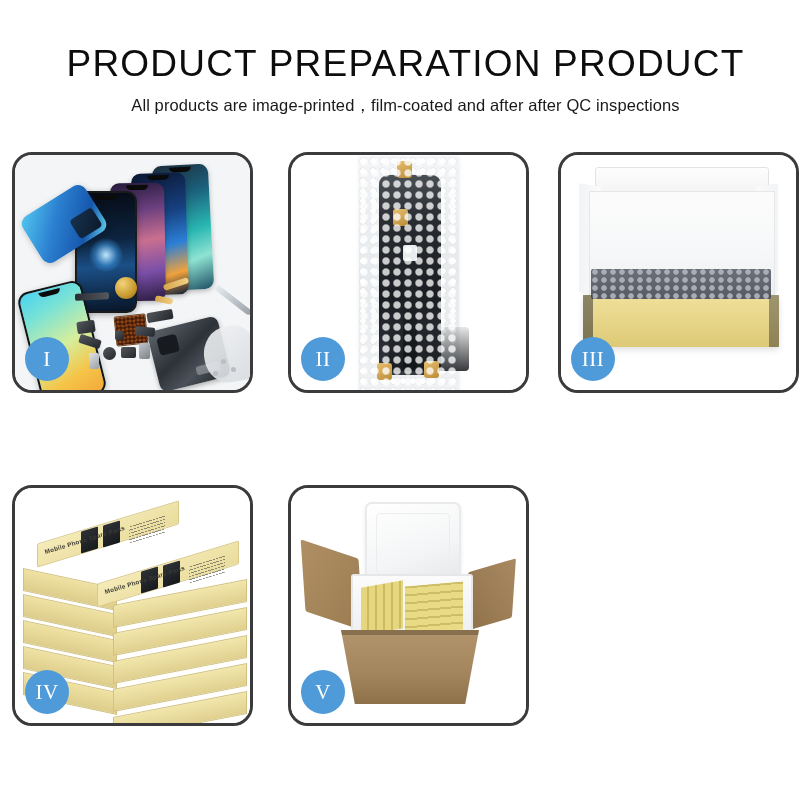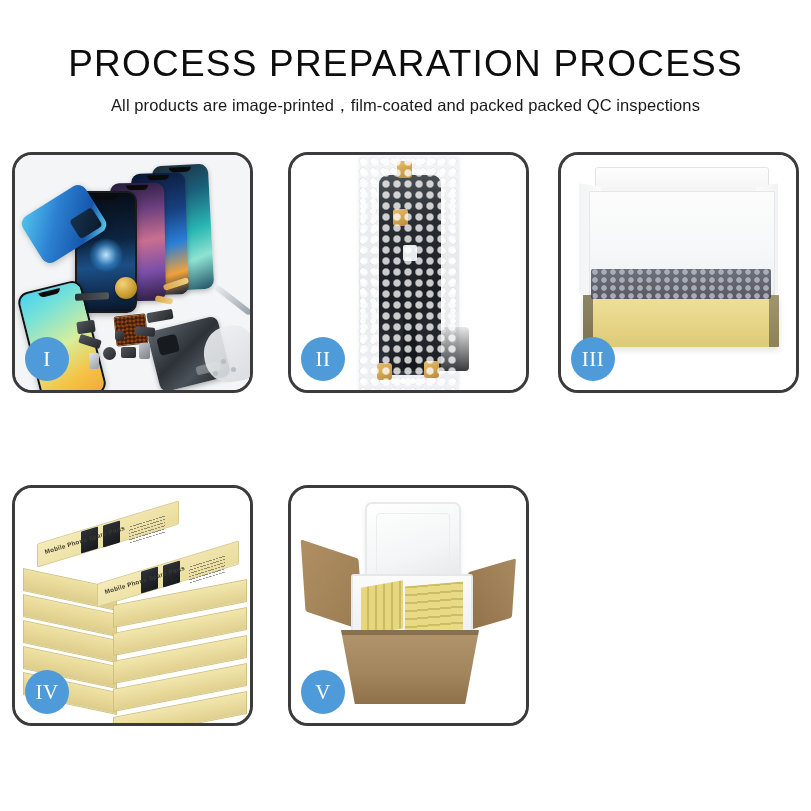--- a/index.html
+++ b/index.html
@@ -416,22 +416,22 @@
   }
   .tp1{left:34px;top:76px;transform:skewY(14deg);}
   .tp2{left:34px;top:146px;transform:skewY(14deg);}
 </style>
 </head>
 <body>
 
 <div class="page">
 
   <div class="header">
-    <h1 class="title">PROCESS PREPARATION PROCESS</h1>
-    <p class="subtitle">All products are image-printed，film-coated and packed packed QC inspections</p>
+    <h1 class="title">PRODUCT PREPARATION PRODUCT</h1>
+    <p class="subtitle">All products are image-printed，film-coated and after after QC inspections</p>
   </div>
 
   <div class="grid">
 
     <div class="panel p1">
       <div class="scene">
         <div class="ph ph-teal">
             <span class="ph-notch"></span>
           </div>
         <div class="ph ph-blue">

